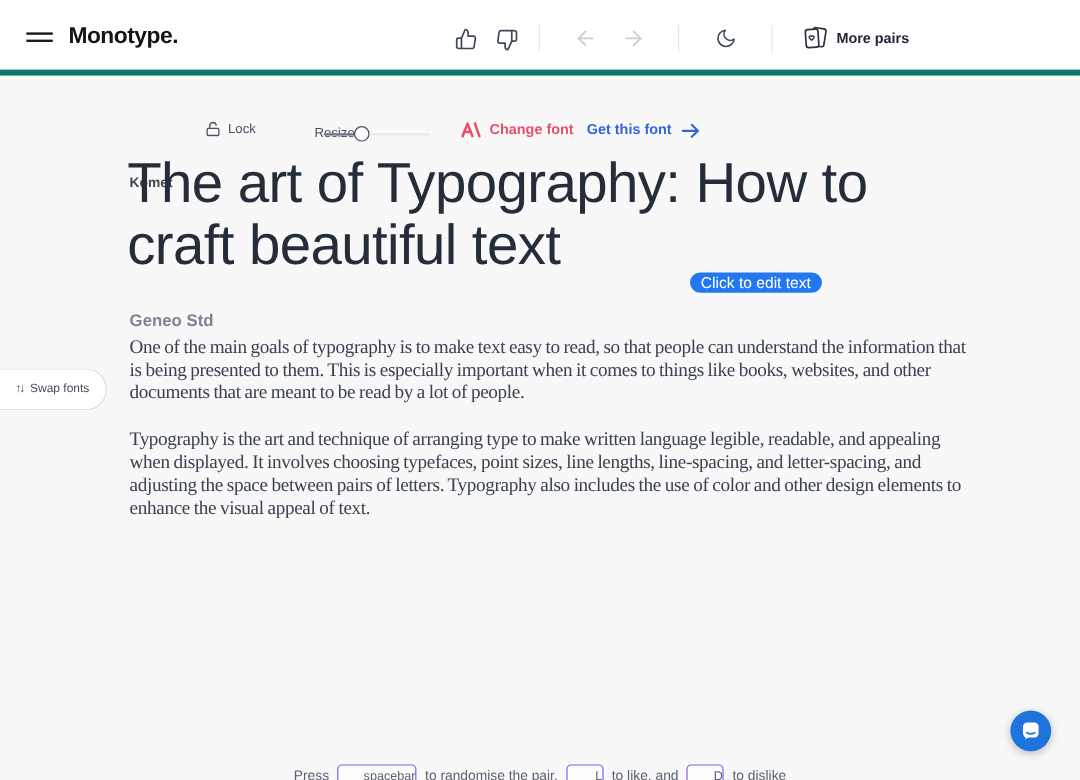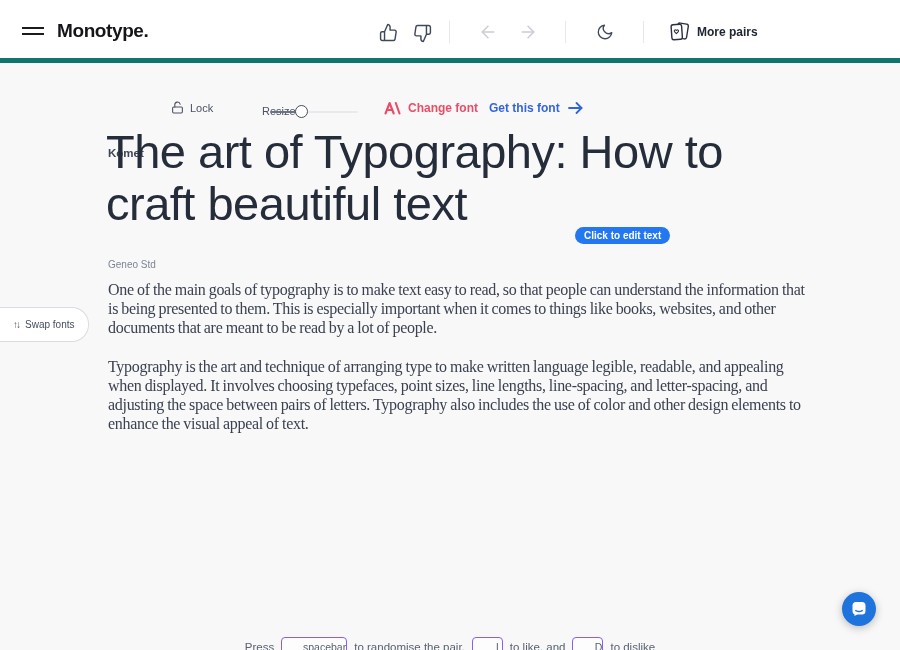--- a/index.html
+++ b/index.html
@@ -44,36 +44,36 @@
   .resize-label { position: absolute; left: 238px; top: 105px; font-size: 11px; font-weight: 500; color: #4a5162; margin-left: 24px; }
   .slider { position: absolute; left: 270px; top: 108px; width: 88px; height: 7px; cursor: pointer; }
   .slider .track { position: absolute; top: 3px; left: 0; width: 100%; height: 2px; background: #e9eaee; border-radius: 1px; }
   .slider .fill { position: absolute; top: 3px; left: 0; height: 2px; background: #6b7384; border-radius: 1px; }
   .slider .thumb {
     position: absolute; top: -3px; width: 13px; height: 13px; border-radius: 50%;
     background: #ffffff; border: 1.5px solid #474e5e; margin-left: -6px;
   }
   .change-font-btn { position: absolute; left: 384px; top: 101px; display: flex; align-items: center; gap: 7px; cursor: pointer; background: none; border: none; }
   .change-font-btn span { font-size: 12px; font-weight: 700; color: #e84e68; }
-  .get-font-link { position: absolute; left: 489px; top: 101px; display: flex; align-items: center; gap: 8px; cursor: pointer; text-decoration: none; }
+  .get-font-link { position: absolute; left: 489px; top: 101px; display: flex; align-items: flex-end; gap: 8px; cursor: pointer; text-decoration: none; }
   .get-font-link span { font-size: 12px; font-weight: 700; color: #3465d8; }
 
   
   .heading {
     position: absolute; left: 106px; top: 126px; width: 700px;
     font-size: 47px; line-height: 52px; font-weight: 400; letter-spacing: -0.5px;
     color: #262d3a; white-space: pre-line; cursor: text;
   }
   .edit-pill {
     position: absolute; left: 575px; top: 227px; height: 17px;
     background: #2377f0; border-radius: 9px; border: none; cursor: pointer;
     display: flex; align-items: center; padding: 0 9px;
   }
-  .edit-pill span { color: #ffffff; font-size: 10px; font-weight: 700; white-space: nowrap; }
-  .font-name-body { position: absolute; left: 108px; top: 259px; font-size: 10px; font-weight: 400; color: #7d8494; }
+  .edit-pill span { color: #ffffff; font-size: 13px; font-weight: 400; white-space: nowrap; }
+  .font-name-body { position: absolute; left: 108px; top: 259px; font-size: 14px; font-weight: 700; color: #7d8494; }
   .body-copy {
     position: absolute; left: 108px; top: 280px; width: 705px;
     font-family: "Liberation Serif", serif;
     font-size: 16px; line-height: 19.2px; letter-spacing: -0.3px; word-spacing: -0.5px;
     color: #3a414f; cursor: text;
   }
   .body-copy p { margin-bottom: 19px; }
 
   .swap-btn {
     position: absolute; left: 0; top: 307px; height: 35px;

